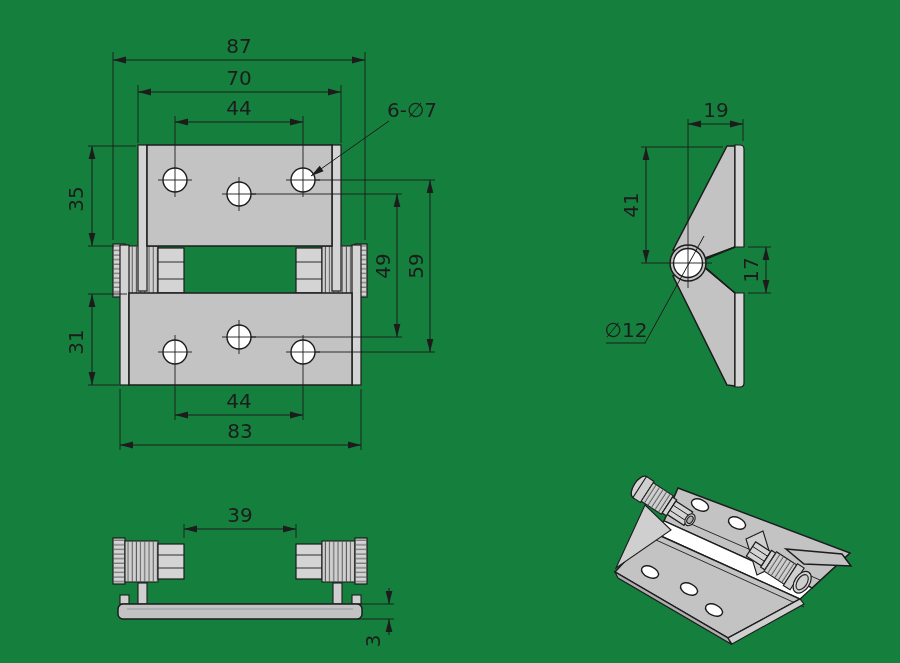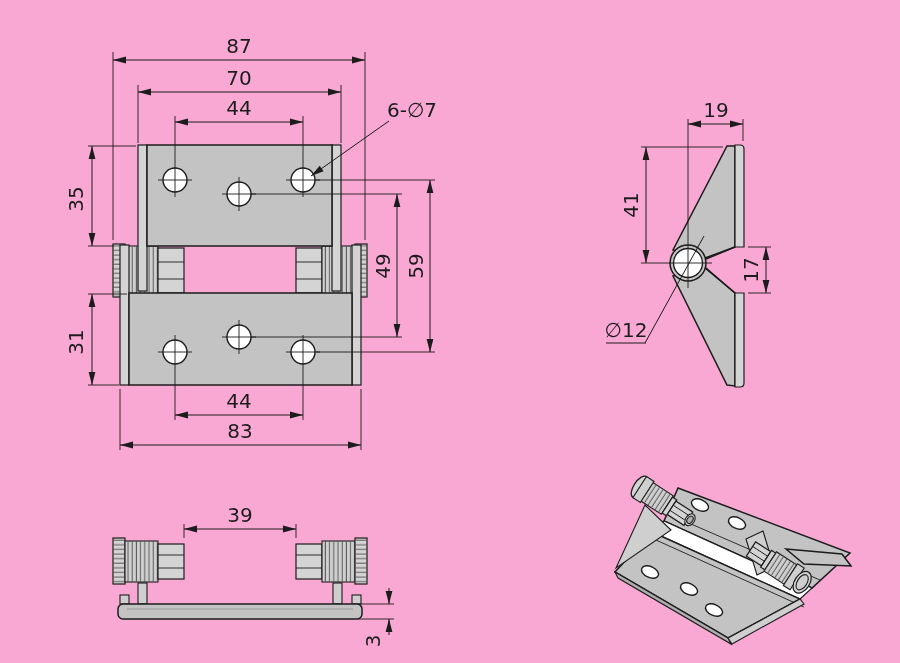--- a/index.html
+++ b/index.html
@@ -1,16 +1,16 @@
 <!DOCTYPE html>
 <html><head>
 <meta charset="utf-8">
 <style>
   html,body{margin:0;padding:0;background:#ffffff;}
-  .page{width:900px;height:663px;background:#f9a8d4;position:relative;overflow:hidden;}
+  .page{width:900px;height:663px;background:#15803d;position:relative;overflow:hidden;}
   svg{display:block;}
   .dim{font:20px "DejaVu Sans", sans-serif;fill:#1c1c1c;}
   .outline{stroke:#1c1c1c;stroke-width:1.5;fill:none;}
   .thin{stroke:#1c1c1c;stroke-width:0.9;fill:none;}
   .dimline{stroke:#1c1c1c;stroke-width:1;fill:none;}
   .metal{fill:#c3c3c3;stroke:#1c1c1c;stroke-width:1.5;}
   .metal-lt{fill:#d4d4d4;stroke:#1c1c1c;stroke-width:1.2;}
   .metal-md{fill:#cfcfcf;stroke:#1c1c1c;stroke-width:1.1;}
   .metal-dk{fill:#aeaeae;stroke:#1c1c1c;stroke-width:1.1;}
   .hole{fill:#ffffff;stroke:#1c1c1c;stroke-width:1.4;}

